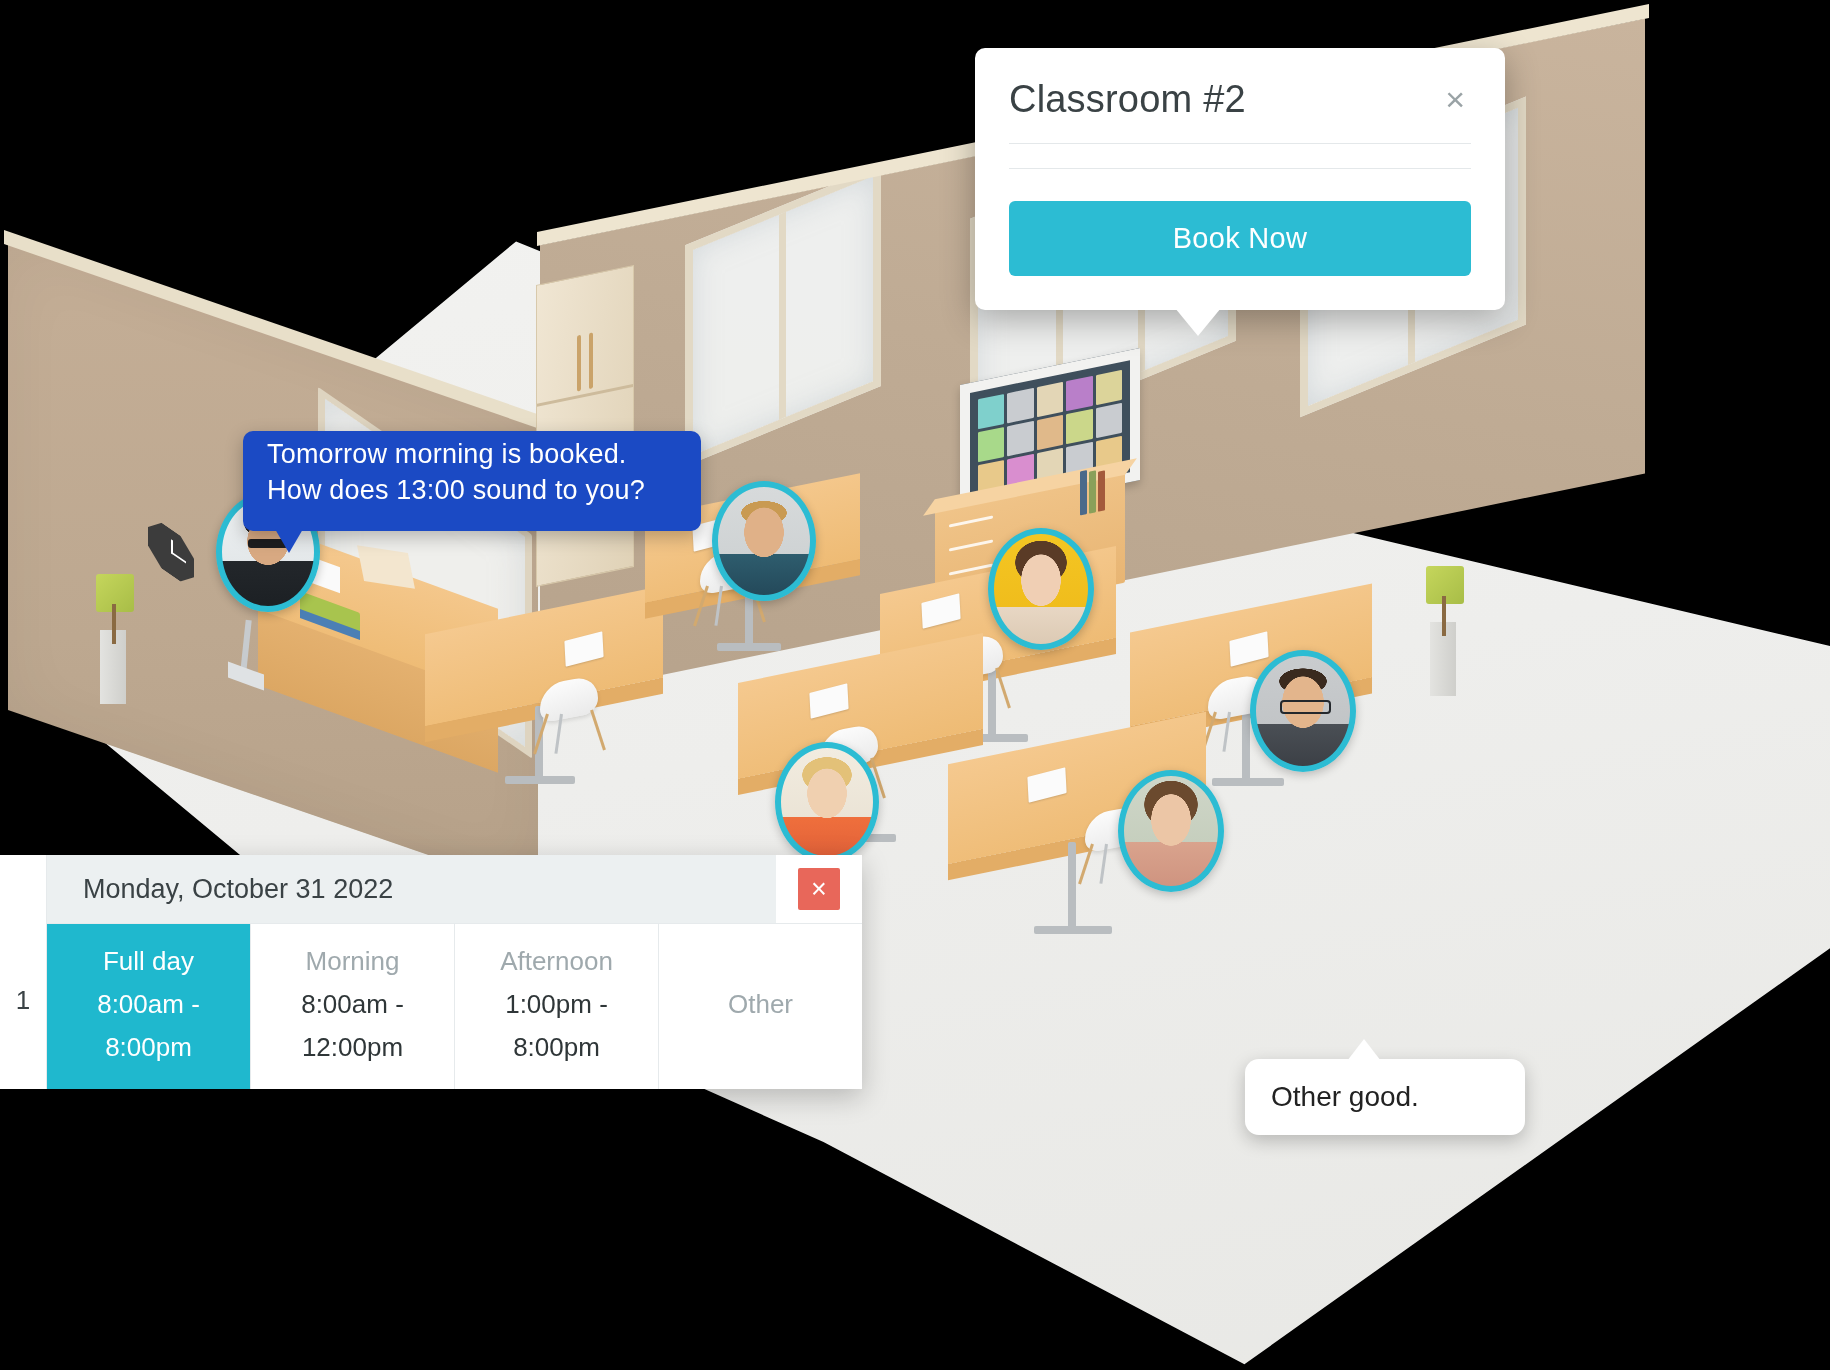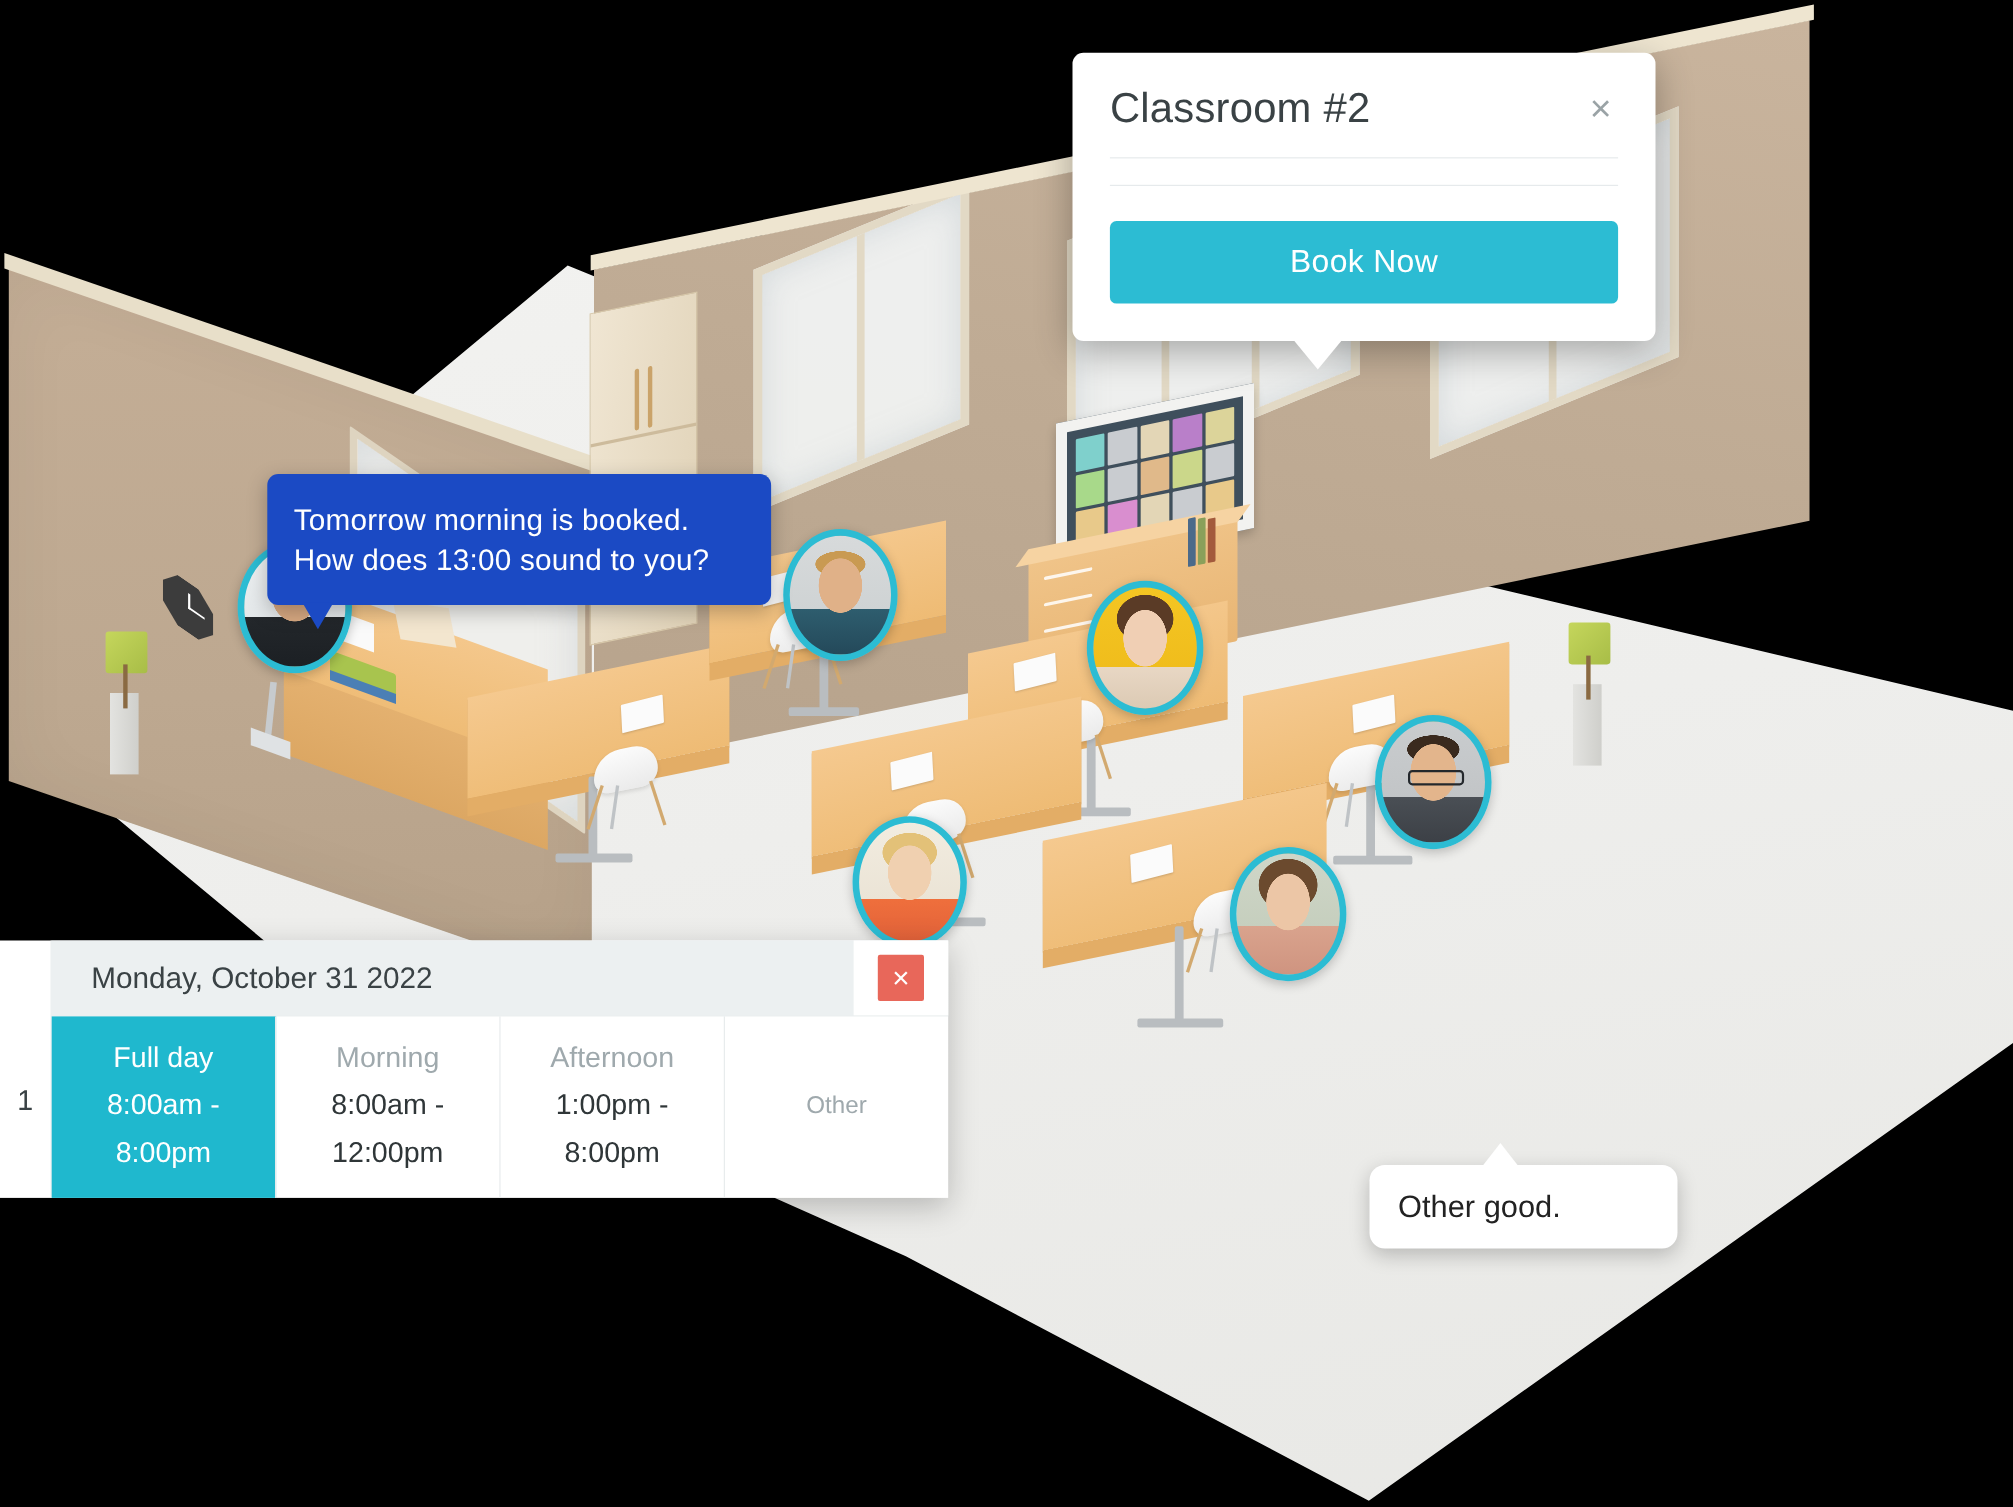--- a/index.html
+++ b/index.html
@@ -111,21 +111,21 @@
     transform-origin:top center;}
   .chair .lw{position:absolute;width:3px;height:40px;background:#bfc3c6;transform-origin:top center;}
 
   
   .avatar{position:absolute;border-radius:50%;border:6px solid #2CBCD3;
     overflow:hidden;box-shadow:0 3px 10px rgba(0,0,0,.22);background:#dcdcdc;}
   .avatar .face{position:absolute;inset:0;}
 
   
   .bubble-blue{position:absolute;left:243px;top:431px;width:410px;
-    background:#1b4ac4;color:#fff;border-radius:10px;padding:24px 24px 22px;
+    background:#1b4ac4;color:#fff;border-radius:10px;padding:5px 24px 22px;
     font-size:27px;line-height:1.35;letter-spacing:.2px;
     box-shadow:0 6px 18px rgba(0,0,0,.25);}
   .bubble-blue .tail{position:absolute;left:32px;bottom:-22px;width:0;height:0;
     border-left:14px solid transparent;border-right:14px solid transparent;
     border-top:24px solid #1b4ac4;}
 
   .bubble-white{position:absolute;left:1245px;top:1059px;width:228px;
     background:#fff;color:#222;border-radius:14px;padding:21px 26px;
     font-size:28px;line-height:1.2;box-shadow:0 6px 18px rgba(0,0,0,.22);}
   .bubble-white .tail{position:absolute;left:102px;top:-20px;width:0;height:0;
@@ -169,21 +169,21 @@
   .slot{flex:1;padding:22px 8px 26px;text-align:center;border-right:1px solid #e6eaec;
     cursor:pointer;min-height:96px;display:flex;flex-direction:column;
     align-items:center;justify-content:center;gap:12px;}
   .slot:last-child{border-right:none;}
   .slot .nm{font-size:26px;color:#9fa9ad;}
   .slot .tm{font-size:26px;color:#2f3markdown;}
   .slot .tm{color:#2f3638;}
   .slot.active{background:#1FB8CE;}
   .slot.active .nm,.slot.active .tm{color:#fff;}
   .slot.other{display:flex;align-items:center;justify-content:center;}
-  .slot.other .nm{font-size:22px;}
+  .slot.other .nm{font-size:26px;}
 </style>
 </head>
 <body>
 
 <div id="stage">
 
   <div id="room">
 
     <div class="floor-edge"></div>
     <div class="floor"></div>

